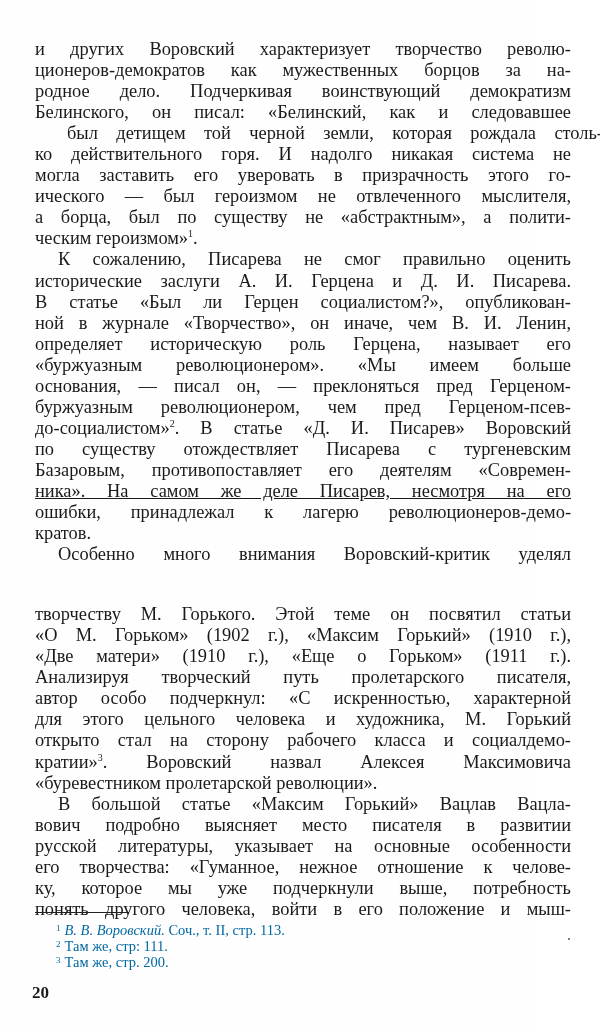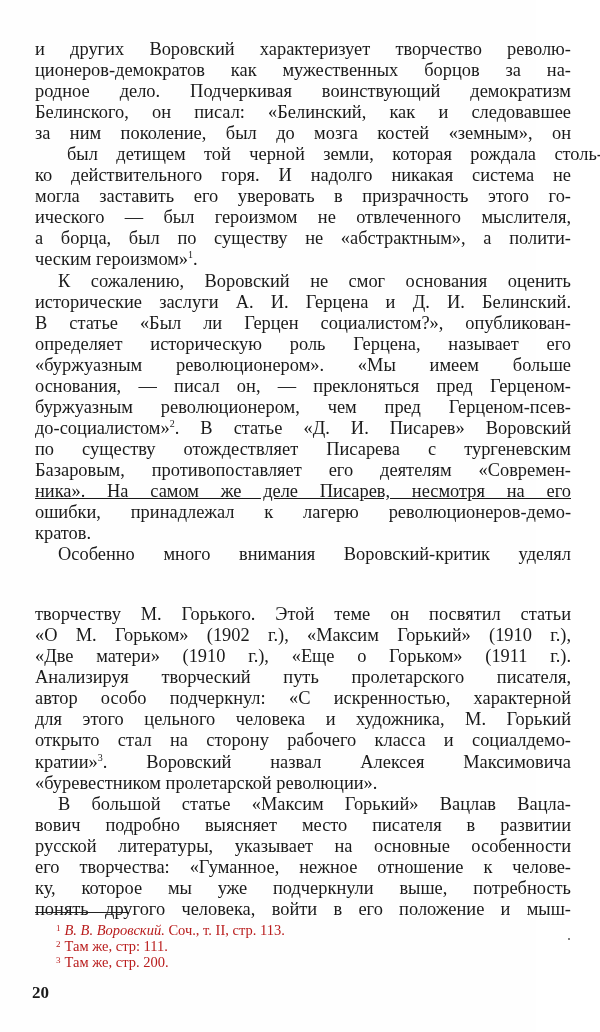--- a/index.html
+++ b/index.html
@@ -15,51 +15,51 @@
     white-space: nowrap; text-align: justify; text-align-last: justify;
     transform-origin: left center;
   }
   .line.last { text-align-last: left; }
   .line.indent { padding-left: 23px; }
   sup { font-size: 10px; line-height: 0; vertical-align: 7px; }
   .rule { position: absolute; left: 35px; top: 912px; width: 94px; height: 1px; background: #222; }
   .footnotes {
     position: absolute; left: 56px; top: 920px; width: 520px;
     font-family: "Liberation Serif", "DejaVu Serif", serif;
-    font-size: 14.5px; color: #b91c1c;
+    font-size: 14.5px; color: #0369a1;
   }
   .fn { height: 16px; line-height: 16px; white-space: nowrap; }
   .fn-num { font-size: 9px; vertical-align: 4px; margin-right: 4px; }
   .fn i { font-style: italic; }
   .speck { position: absolute; left: 568px; top: 938px; width: 2px; height: 2px; background: #555; border-radius: 50%; }
   .page-number {
     position: absolute; left: 32px; top: 983px;
     font-family: "Liberation Serif", "DejaVu Serif", serif;
     font-weight: bold; font-size: 17px; color: #1a1a1a;
   }
 </style>
 </head>
 <body>
 
 <div class="page">
   <div class="body-text" id="body-text">
       <span class="line" style="width: 536px;"><span>и других Воровский характеризует творчество револю-</span></span>
       <span class="line" style="width: 536px;"><span>ционеров-демократов как мужественных борцов за на-</span></span>
       <span class="line" style="width: 536px;"><span>родное дело. Подчеркивая воинствующий демократизм</span></span>
       <span class="line" style="width: 536px;"><span>Белинского, он писал: «Белинский, как и следовавшее</span></span>
-      <span class="line" style="width: 536px;"><span>за ним поколение, был до мозга костей «земным», он</span></span>
       <span class="line" style="width: 536px; margin-left: 32px;"><span>был детищем той черной земли, которая рождала столь-</span></span>
       <span class="line" style="width: 536px;"><span>ко действительного горя. И надолго никакая система не</span></span>
       <span class="line" style="width: 536px;"><span>могла заставить его уверовать в призрачность этого го-</span></span>
       <span class="line" style="width: 536px;"><span>ического — был героизмом не отвлеченного мыслителя,</span></span>
       <span class="line" style="width: 536px;"><span>а борца, был по существу не «абстрактным», а полити-</span></span>
       <span class="line last" style="width: 536px;"><span>ческим героизмом»</span><sup>1</sup><span>.</span></span>
-      <span class="line indent" style="width: 513px;"><span>К сожалению, Воровский не смог основания оценить</span></span>
-      <span class="line" style="width: 536px;"><span>исторические заслуги А. И. Герцена и Д. И. Белинский.</span></span>
+      <span class="line indent" style="width: 513px;"><span>К сожалению, Писарева не смог правильно оценить</span></span>
+      <span class="line" style="width: 536px;"><span>исторические заслуги А. И. Герцена и Д. И. Писарева.</span></span>
       <span class="line" style="width: 536px;"><span>В статье «Был ли Герцен социалистом?», опубликован-</span></span>
+      <span class="line" style="width: 536px;"><span>ной в журнале «Творчество», он иначе, чем В. И. Ленин,</span></span>
       <span class="line" style="width: 536px;"><span>определяет историческую роль Герцена, называет его</span></span>
       <span class="line" style="width: 536px;"><span>«буржуазным революционером». «Мы имеем больше</span></span>
       <span class="line" style="width: 536px;"><span>основания, — писал он, — преклоняться пред Герценом-</span></span>
       <span class="line" style="width: 536px;"><span>буржуазным революционером, чем пред Герценом-псев-</span></span>
       <span class="line" style="width: 536px;"><span>до-социалистом»</span><sup>2</sup><span>. В статье «Д. И. Писарев» Воровский</span></span>
       <span class="line" style="width: 536px;"><span>по существу отождествляет Писарева с тургеневским</span></span>
       <span class="line" style="width: 536px;"><span>Базаровым, противопоставляет его деятелям «Современ-</span></span>
       <span class="line" style="width: 536px; text-decoration: underline;"><span>ника». На самом же деле Писарев, несмотря на его</span></span>
       <span class="line" style="width: 536px;"><span>ошибки, принадлежал к лагерю революционеров-демо-</span></span>
       <span class="line last" style="width: 536px;"><span>кратов.</span></span>

